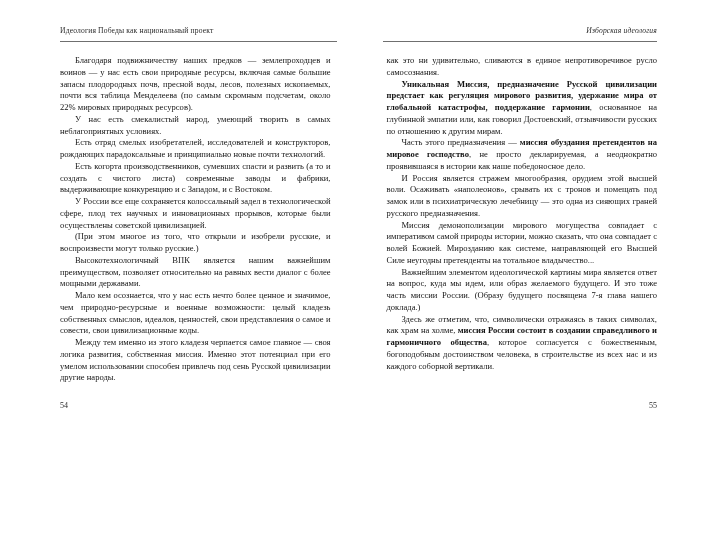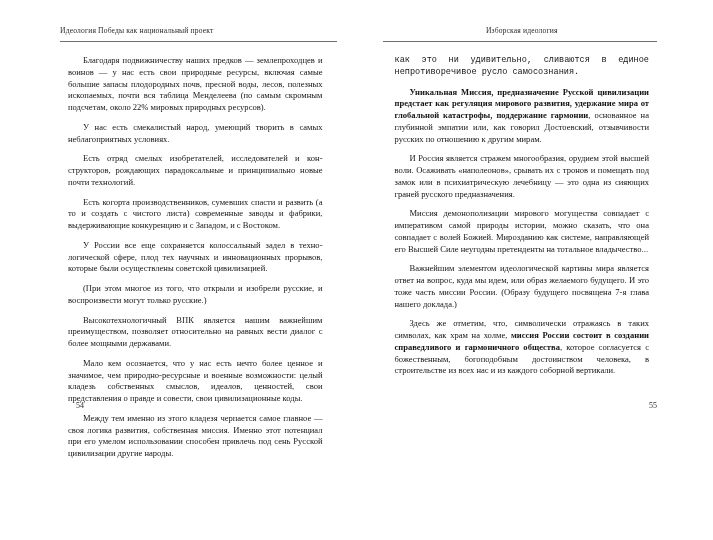--- a/index.html
+++ b/index.html
@@ -42,21 +42,21 @@
     font-size: 7.6px;
     letter-spacing: 0.15px;
     color: #2b2b2b;
     line-height: 13px;
     white-space: nowrap;
   }
   .runhead .runhead-text {
     display: block;
   }
   .page-left .runhead .runhead-text { text-align: left; }
-  .page-right .runhead .runhead-text { text-align: center; }
+  .page-right .runhead .runhead-text { text-align: right; font-style: italic; }
   .runhead .rule {
     position: absolute;
     left: 0;
     right: 0;
     bottom: 2px;
     height: 1px;
     background: #6f6f6f;
   }
   .page-left .runhead .rule { right: -6px; }
   .page-right .runhead .rule { left: -4px; }
@@ -64,38 +64,37 @@
   .body-col {
     margin-top: 11px;
     font-size: 8.55px;
     line-height: 11.75px;
     text-align: justify;
     text-justify: inter-word;
     hyphens: manual;
     color: #141414;
   }
   .body-col p {
-    margin: 8px;
+    margin: 0;
     text-indent: 15px;
   }
   .body-col p.cont {
     text-indent: 0;
-    font-family: Liberation Mono, monospace;
   }
   .body-col b {
     font-weight: 700;
     font-family: Liberation Serif, serif;
   }
   .folio {
     position: absolute;
     bottom: 38px;
     font-size: 8px;
     color: #2b2b2b;
   }
-  .page-left .folio { left: 60px; margin-left: 16px; }
+  .page-left .folio { left: 60px; }
   .page-right .folio { right: 56px; margin-top: 25px; }
   .page-right .body-col { margin-top: 11px; }
 </style>
 </head>
 <body>
 
 <div class="spread">
 
   <div class="page page-left">
     <div class="runhead">
@@ -103,34 +102,35 @@
       <span class="rule"></span>
     </div>
     <div class="body-col" id="left-body">
         <p>Благодаря подвижничеству наших предков — землепро­ходцев и воинов — у нас есть свои природные ресурсы, вклю­чая самые большие запасы плодородных почв, пресной воды, лесов, полезных ископаемых, почти вся таблица Менделеева (по самым скромным подсчетам, около 22% мировых природ­ных ресурсов).</p>
         <p>У нас есть смекалистый народ, умеющий творить в самых неблагоприятных условиях.</p>
         <p>Есть отряд смелых изобретателей, исследователей и кон­структоров, рождающих парадоксальные и принципиально новые почти технологий.</p>
         <p>Есть когорта производственников, сумевших спасти и развить (а то и создать с чистого листа) современные заво­ды и фабрики, выдерживающие конкуренцию и с Западом, и с Востоком.</p>
         <p>У России все еще сохраняется колоссальный задел в техно­логической сфере, плод тех научных и инновационных прорывов, которые были осуществлены советской цивилизацией.</p>
         <p>(При этом многое из того, что открыли и изобрели рус­ские, и воспроизвести могут только русские.)</p>
         <p>Высокотехнологичный ВПК является нашим важнейшим преимуществом, позволяет относительно на равных вести ди­алог с более мощными державами.</p>
-        <p>Мало кем осознается, что у нас есть нечто более ценное и значимое, чем природно-ресурсные и военные возможно­сти: целый кладезь собственных смыслов, идеалов, ценно­стей, свои представления о правде и совести, свои цивилиза­ционные коды.</p>
+        <p>Мало кем осознается, что у нас есть нечто более ценное и значимое, чем природно-ресурсные и военные возможно­сти: целый кладезь собственных смыслов, идеалов, ценно­стей, свои представления о самое и совести, свои цивилиза­ционные коды.</p>
         <p>Между тем именно из этого кладезя черпается самое глав­ное — своя логика развития, собственная миссия. Именно этот потенциал при его умелом использовании способен при­влечь под сень Русской цивилизации другие народы.</p>
       </div>
     <div class="folio">54</div>
   </div>
 
   <div class="page page-right">
     <div class="runhead">
       <span class="runhead-text">Изборская идеология</span>
       <span class="rule"></span>
     </div>
     <div class="body-col" id="right-body">
         <p class="cont">как это ни удивительно, сливаются в единое непротиворечи­вое русло самосознания.</p>
         <p><b>Уникальная Миссия, предназначение Русской цивилиза­ции предстает как регуляция мирового развития, удержание мира от глобальной катастрофы, поддержание гармонии</b><span>, ос­нованное на глубинной эмпатии или, как говорил Достоевский, отзывчивости русских по отношению к другим мирам.</span></p>
+        <p><span>Часть этого предназначения — </span><b>миссия обуздания претен­дентов на мировое господство</b><span>, не просто декларируемая, а неоднократно проявившаяся в истории как наше победонос­ное дело.</span></p>
         <p>И Россия является стражем многообразия, орудием этой высшей воли. Осаживать «наполеонов», срывать их с тронов и помещать под замок или в психиатрическую лечебницу — это одна из сияющих граней русского предназначения.</p>
         <p>Миссия демонополизации мирового могущества совпа­дает с императивом самой природы истории, можно сказать, что она совпадает с волей Божией. Мирозданию как систе­ме, направляющей его Высшей Силе неугодны претенденты на тотальное владычество...</p>
         <p>Важнейшим элементом идеологической картины мира яв­ляется ответ на вопрос, куда мы идем, или образ желаемого будущего. И это тоже часть миссии России. (Образу будущего посвящена 7-я глава нашего доклада.)</p>
         <p><span>Здесь же отметим, что, символически отражаясь в таких символах, как храм на холме, </span><b>миссия России состоит в соз­дании справедливого и гармоничного общества</b><span>, которое согласуется с божественным, богоподобным достоинством человека, в строительстве из всех нас и из каждого соборной вертикали.</span></p>
       </div>
     <div class="folio">55</div>
   </div>
 
 </div>
 

